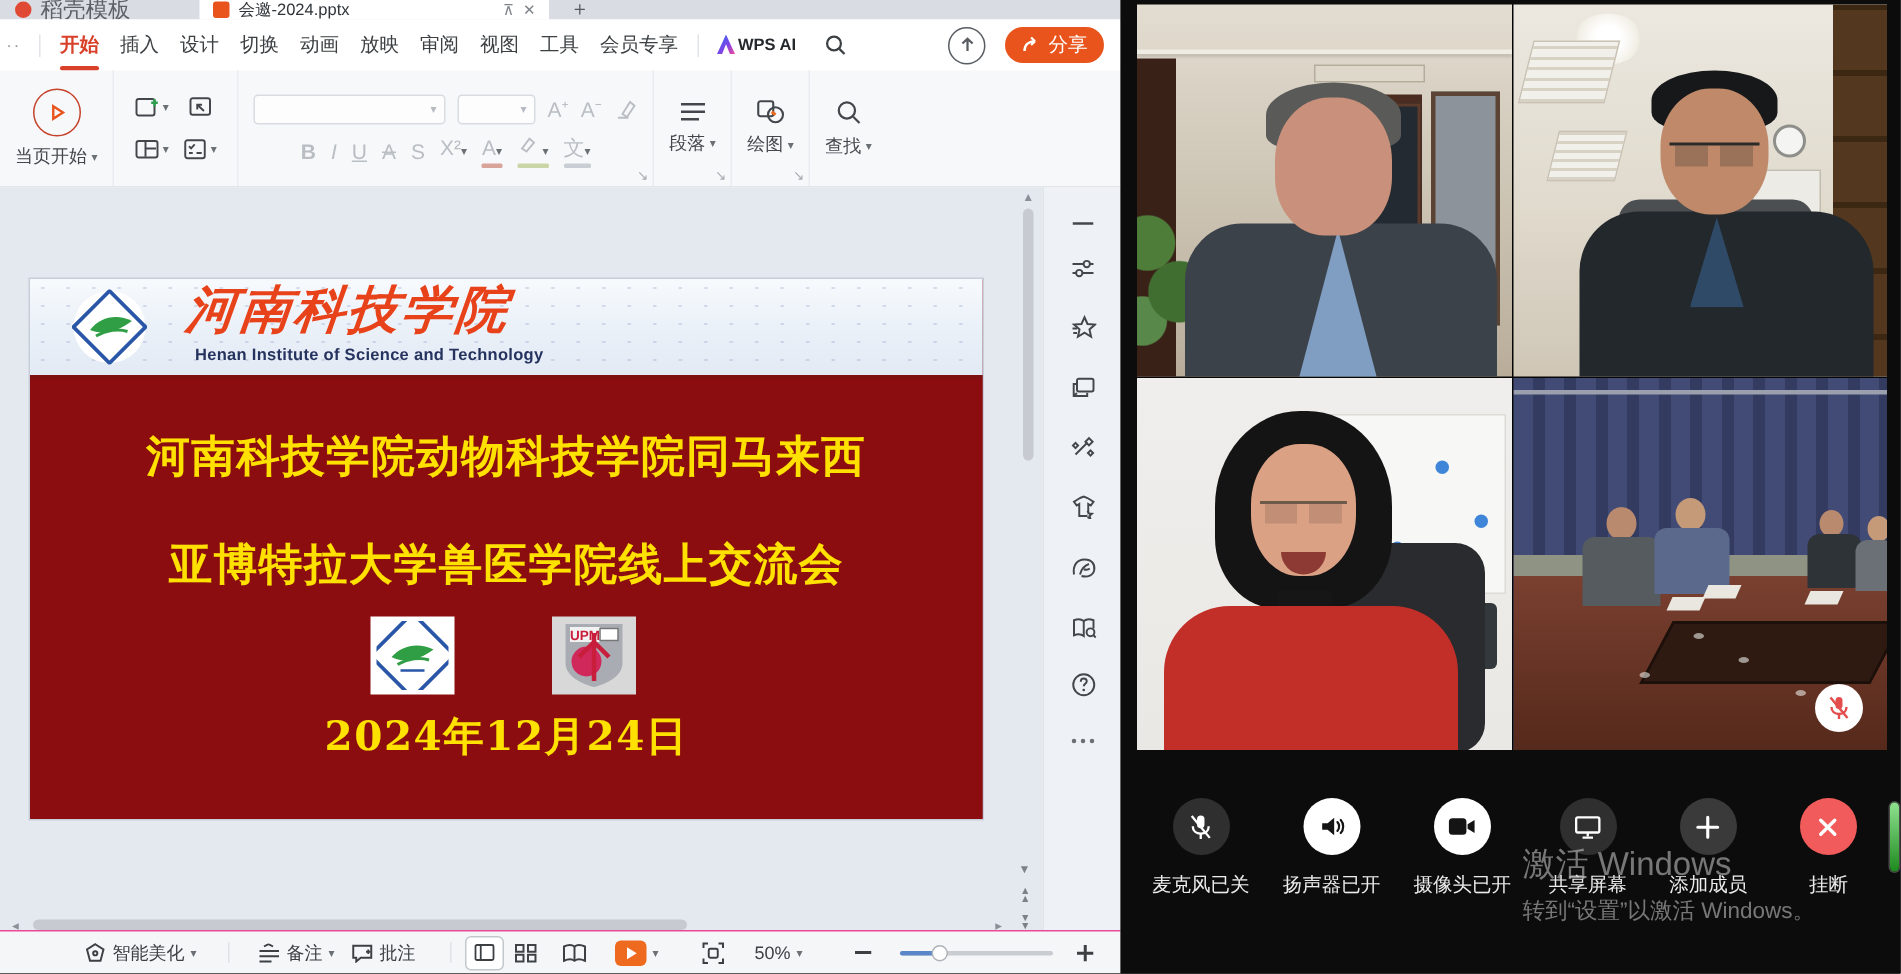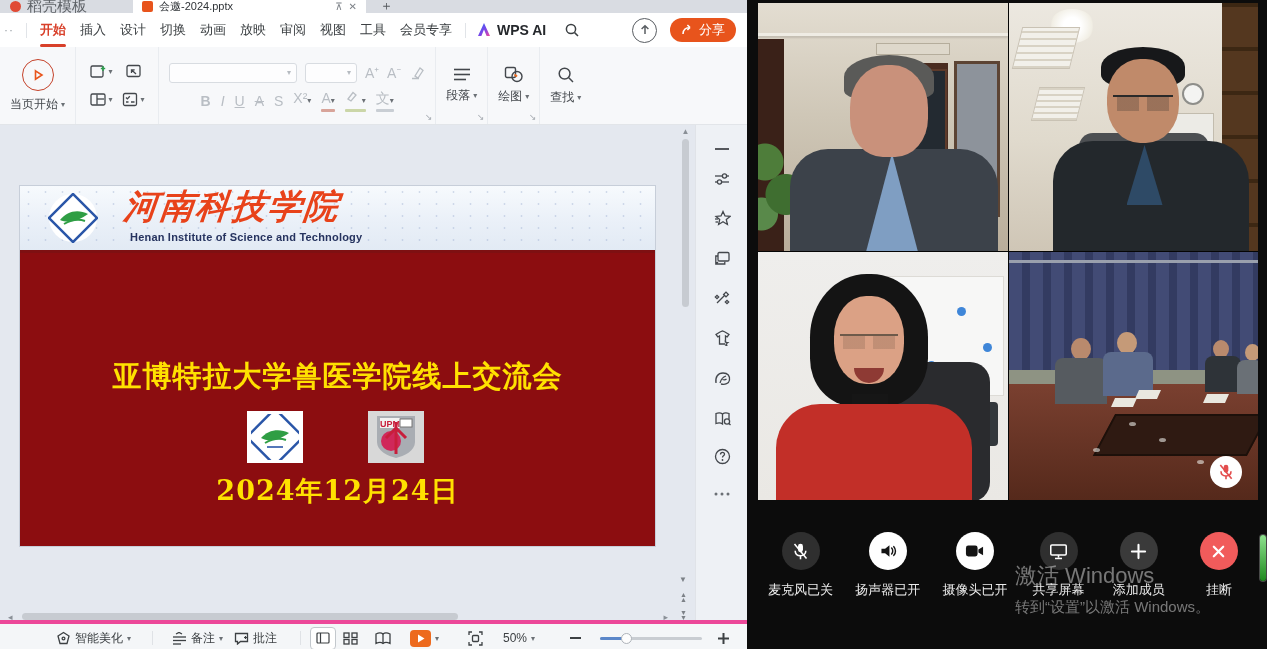--- a/index.html
+++ b/index.html
@@ -20,21 +20,21 @@
   .tabglyph{font-size:10px;color:#7d8288;}
   .newtab{position:absolute;left:380px;top:-3px;font-size:13px;color:#55595e;}
 
   
   .menubar{position:absolute;left:0;top:13px;width:747px;height:34px;background:#fff;display:flex;align-items:center;}
   .m-dots{font-size:12px;color:#9aa0a6;padding:0 6px 0 4px;letter-spacing:1px;}
   .m-sep{width:1px;height:15px;background:#e1e4e8;margin:0 6px;flex:none;}
   .m-item{font-size:13px;color:#3c4043;padding:4px 7px;line-height:32px;white-space:nowrap;cursor:default;}
   .m-item.active{color:#d8402a;font-weight:bold;position:relative;}
   .m-item.active::after{content:"";position:absolute;left:7px;right:7px;bottom:3px;height:3px;border-radius:2px;background:#d8402a;}
-  .wpsai{display:flex;align-items:center;gap:5px;font-size:14px;font-weight:bold;color:#25282c;padding:0 4px;}
+  .wpsai{display:flex;align-items:center;font-size:11px;font-weight:bold;color:#25282c;padding:0 4px;}
   .m-search{margin-left:14px;}
   .m-right{margin-left:auto;display:flex;align-items:center;gap:13px;padding-right:11px;}
   .upcircle{width:23px;height:23px;border:1.4px solid #595d62;border-radius:50%;display:flex;align-items:center;justify-content:center;}
   .sharebtn{height:24px;background:#e8541c;border-radius:13px;color:#fff;font-size:13px;display:flex;align-items:center;gap:5px;padding:0 11px;}
 
   
   .ribbon{position:absolute;left:0;top:47px;width:747px;height:78px;background:#f7f8fa;border-bottom:1px solid #e2e5e9;display:flex;box-sizing:border-box;}
   .rg{position:relative;display:flex;flex-direction:column;align-items:center;justify-content:center;border-right:1px solid #e9eCF0;padding:0 10px;box-sizing:border-box;}
   .rlabel{font-size:12px;color:#43474c;margin-top:5px;display:flex;align-items:center;gap:3px;white-space:nowrap;}
   .caret{font-size:8px;color:#6b7075;}
@@ -79,21 +79,21 @@
   .harrow{position:absolute;top:0;color:#8a9097;font-size:9px;}
   .navcol{position:absolute;left:676px;top:450px;width:14px;text-align:center;color:#7c8187;}
   .navcol .dbl{font-size:7px;line-height:5px;letter-spacing:-1px;}
   .navcol>div{margin-bottom:8px;}
 
   
   .sidebar{position:absolute;left:695px;top:125px;width:52px;height:495px;background:#eef1f5;border-left:1px solid #e0e3e8;box-sizing:border-box;}
   .sb-i{position:absolute;left:0;width:52px;height:24px;display:flex;align-items:center;justify-content:center;color:#43474c;}
 
   
-  .statusbar{position:absolute;left:0;top:620px;width:747px;height:29px;background:#f4f6f8;border-top:4px solid #ec4899;box-sizing:border-box;font-size:12px;color:#3c4043;}
+  .statusbar{position:absolute;left:0;top:620px;width:747px;height:29px;background:#f4f6f8;border-top:1px solid #ec4899;box-sizing:border-box;font-size:12px;color:#3c4043;}
   .st{position:absolute;top:0;height:28px;display:flex;align-items:center;gap:4px;}
   .stsep{position:absolute;top:7px;width:1px;height:14px;background:#dfe2e6;}
   .viewbox{width:24px;height:21px;border:1px solid #c3c8cd;border-radius:4px;background:#fff;display:flex;align-items:center;justify-content:center;}
   .stplay{width:21px;height:17px;border-radius:4px;background:#ed6a1e;display:flex;align-items:center;justify-content:center;}
   .zoomtrack{position:absolute;left:600px;top:13px;width:102px;height:3px;border-radius:2px;background:#c9cdd2;}
   .zoomfill{position:absolute;left:0;top:0;height:3px;width:27px;border-radius:2px;background:#5b87c9;}
   .zoomthumb{position:absolute;left:21px;top:-4px;width:11px;height:11px;border-radius:50%;background:#fdfdfd;border:1px solid #aeb3b9;box-sizing:border-box;}
 
   
   .meet{position:absolute;left:747px;top:0;width:520px;height:649px;background:#0c0c0c;}
@@ -364,20 +364,21 @@
           <svg class="sl-logo" viewBox="0 0 50 50">
             <circle cx="25" cy="25" r="24" fill="#ffffff"></circle>
             <rect x="8" y="8" width="34" height="34" fill="none" stroke="#2a56a8" stroke-width="2.5" transform="rotate(45 25 25)"></rect>
             <path d="M12 27 C19 18 30 16 40 21 C32 27 21 31 12 27 Z" fill="#2f9e44"></path>
             <path d="M16 31 C23 27 31 26 37 28" fill="none" stroke="#2f9e44" stroke-width="2"></path>
           </svg>
           <div class="sl-cn">河南科技学院</div>
           <div class="sl-en">Henan Institute of Science and  Technology</div>
         </div>
         <div class="sl-body">
+          <div class="sl-t sl-t1">河南科技学院动物科技学院同马来西</div>
           <div class="sl-t sl-t2">亚博特拉大学兽医学院线上交流会</div>
           <div class="sl-logo1">
             <svg width="48" height="46" viewBox="0 0 48 46">
               <rect x="4" y="3" width="40" height="40" fill="none" stroke="#2a56a8" stroke-width="2.5" transform="rotate(45 24 23)"></rect>
               <path d="M10 24 C17 16 28 14 38 19 C30 25 19 29 10 24 Z" fill="#2f9e44"></path>
               <path d="M14 29 C21 25 29 24 35 26" fill="none" stroke="#2f9e44" stroke-width="2"></path>
               <path d="M16 33 h16" stroke="#2a56a8" stroke-width="1.6"></path>
             </svg>
           </div>
           <div class="sl-logo2">

